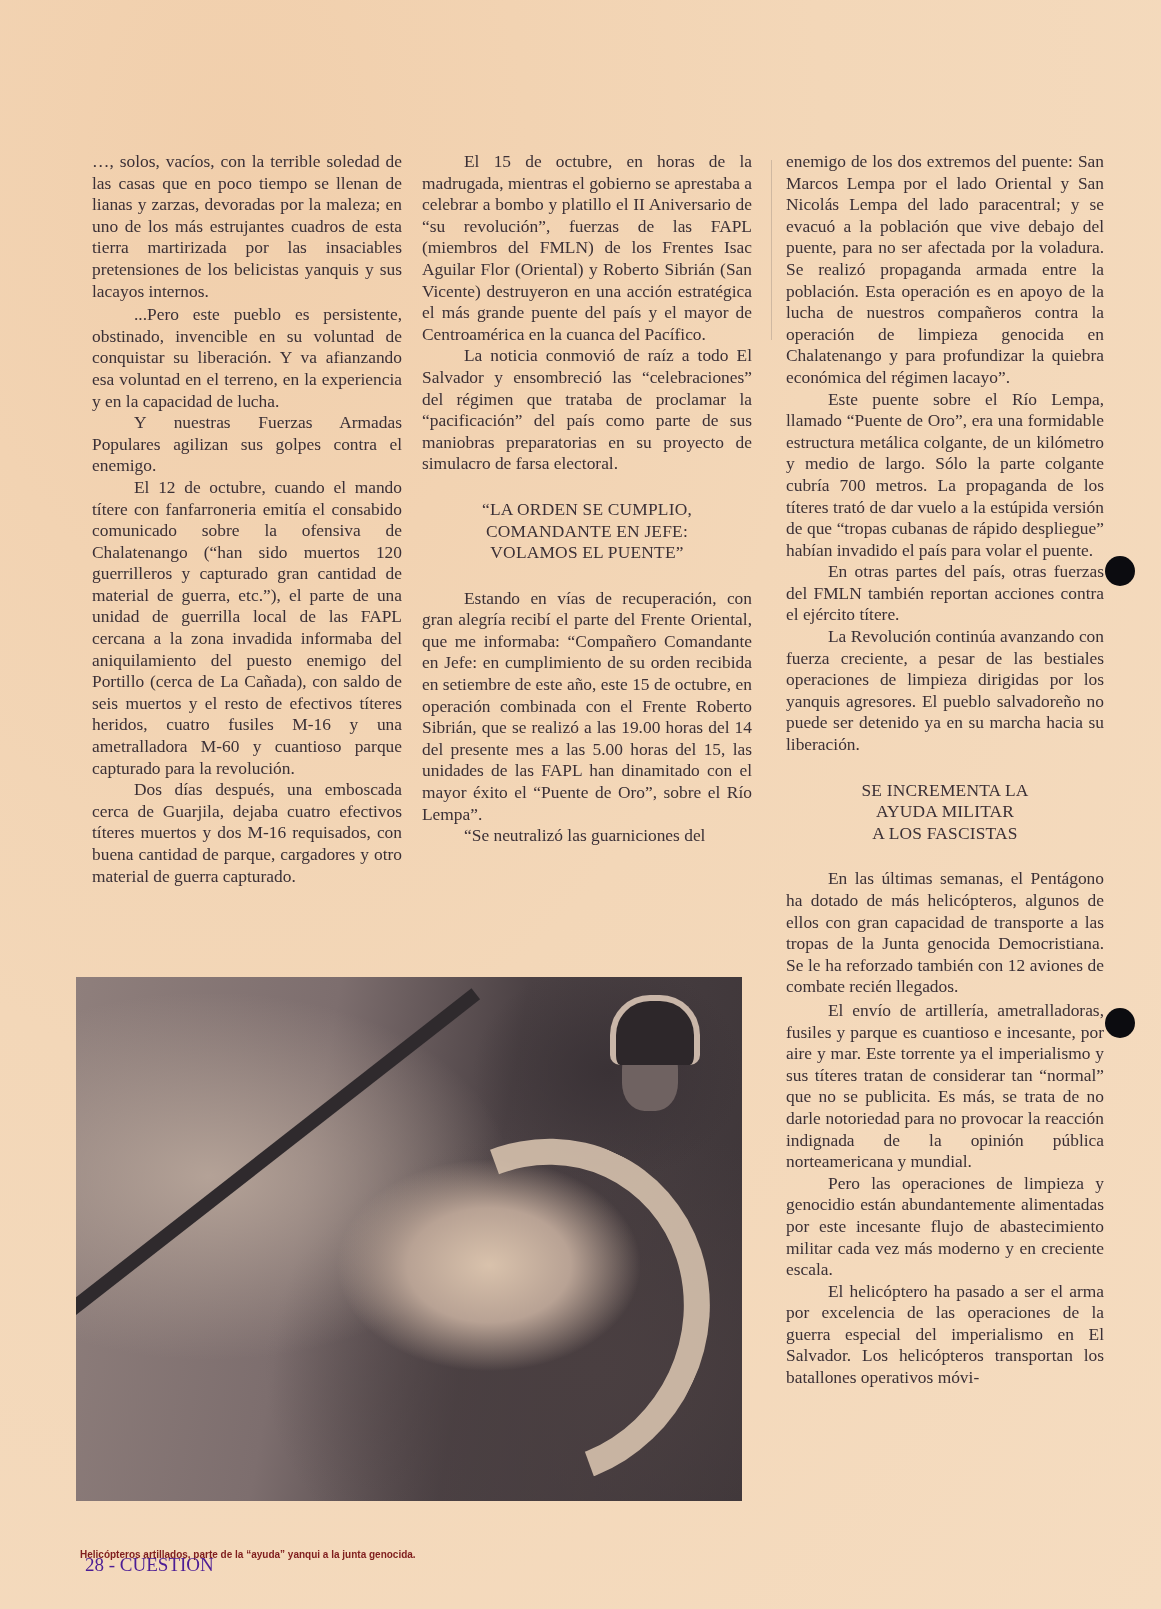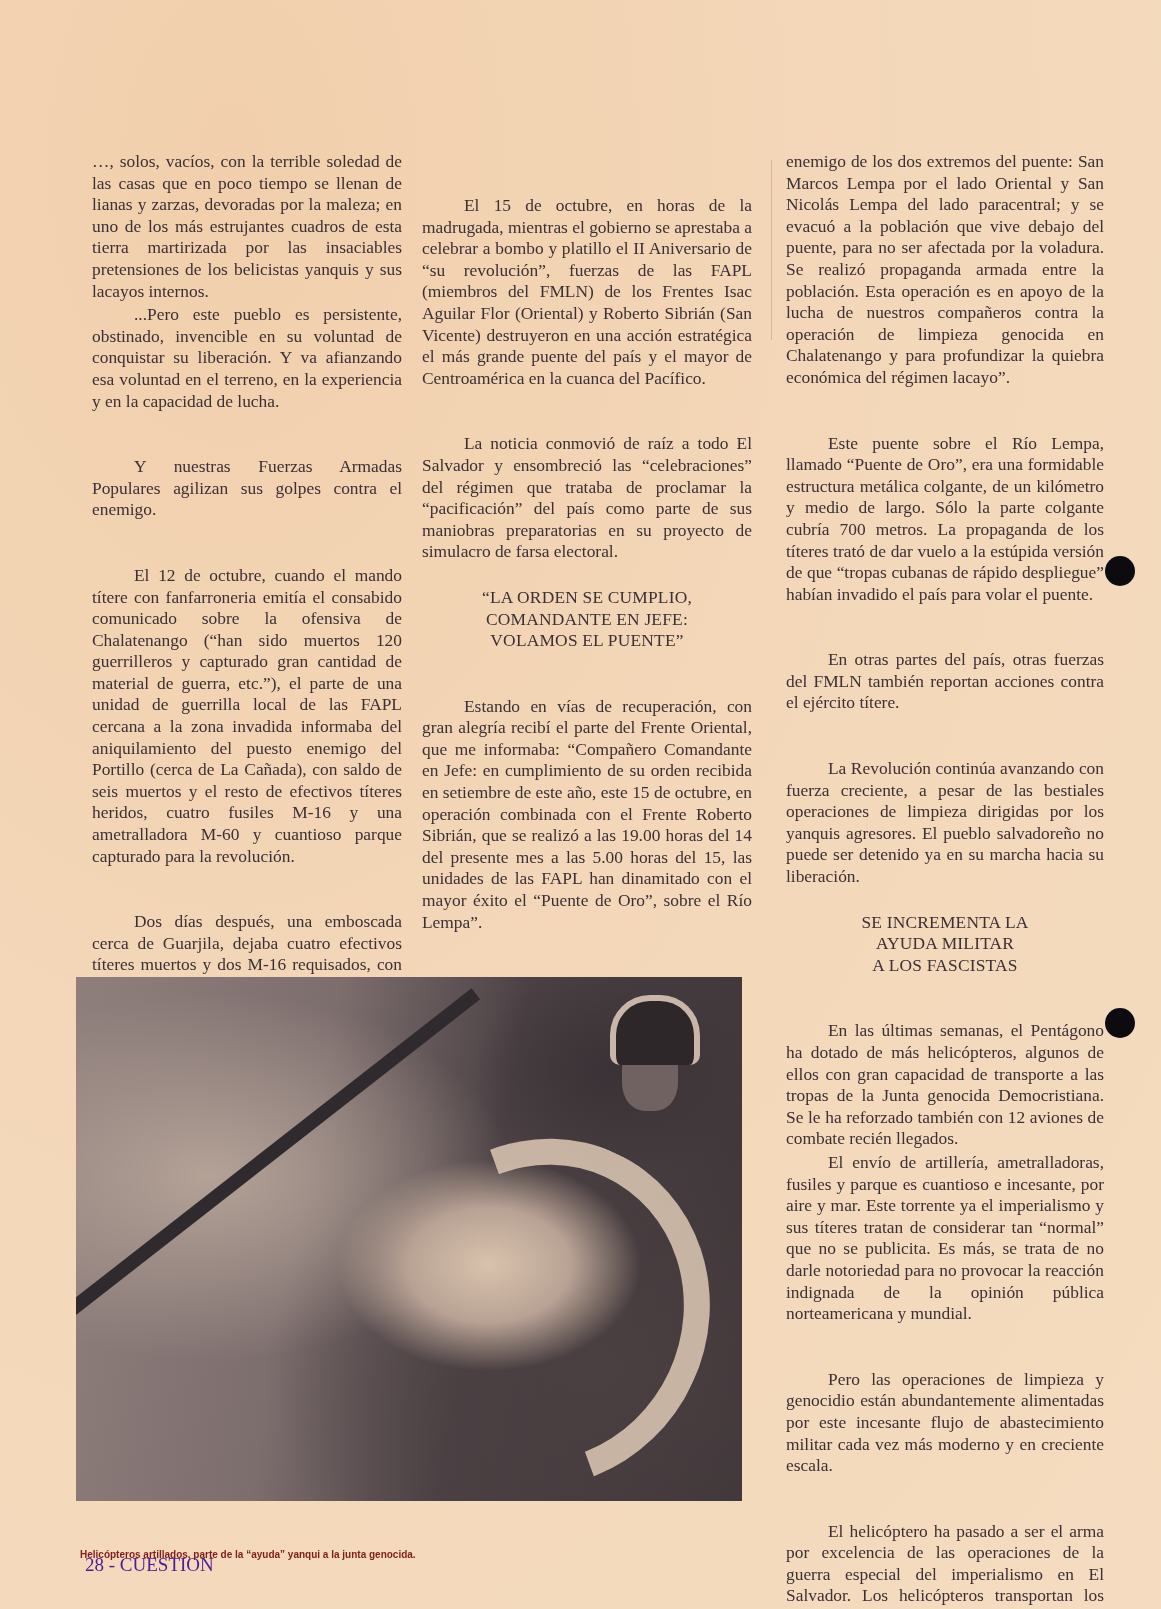--- a/index.html
+++ b/index.html
@@ -8,21 +8,21 @@
     background: #f3d6b6;
     background-image: radial-gradient(ellipse at 20% 10%, #f1cfac 0%, #f3d7b8 45%, #f5dcc0 100%);
     font-family: "Liberation Serif", "DejaVu Serif", serif;
     color: #3b3036;
   }
   .col {
     position: absolute; font-size: 17.4px; line-height: 21.6px;
     text-align: justify; hyphens: manual;
   }
   .col p { margin: 0; text-indent: 0; }
-  .col p.ind { text-indent: 42px; margin-top: 44px; }
+  .col p.ind { text-indent: 42px; }
   .col p.gap { margin-top: 2px; }
   #col1 { left: 92px; top: 151px; width: 310px; }
   #col2 { left: 422px; top: 151px; width: 330px; }
   #col3 { left: 786px; top: 151px; width: 318px; }
   .heading {
     text-align: center; font-size: 17.4px; line-height: 21.6px;
     letter-spacing: 0.2px; margin: 24px 0 24px 0 !important;
   }
   .photo {
     position: absolute; left: 76px; top: 977px; width: 666px; height: 524px;

